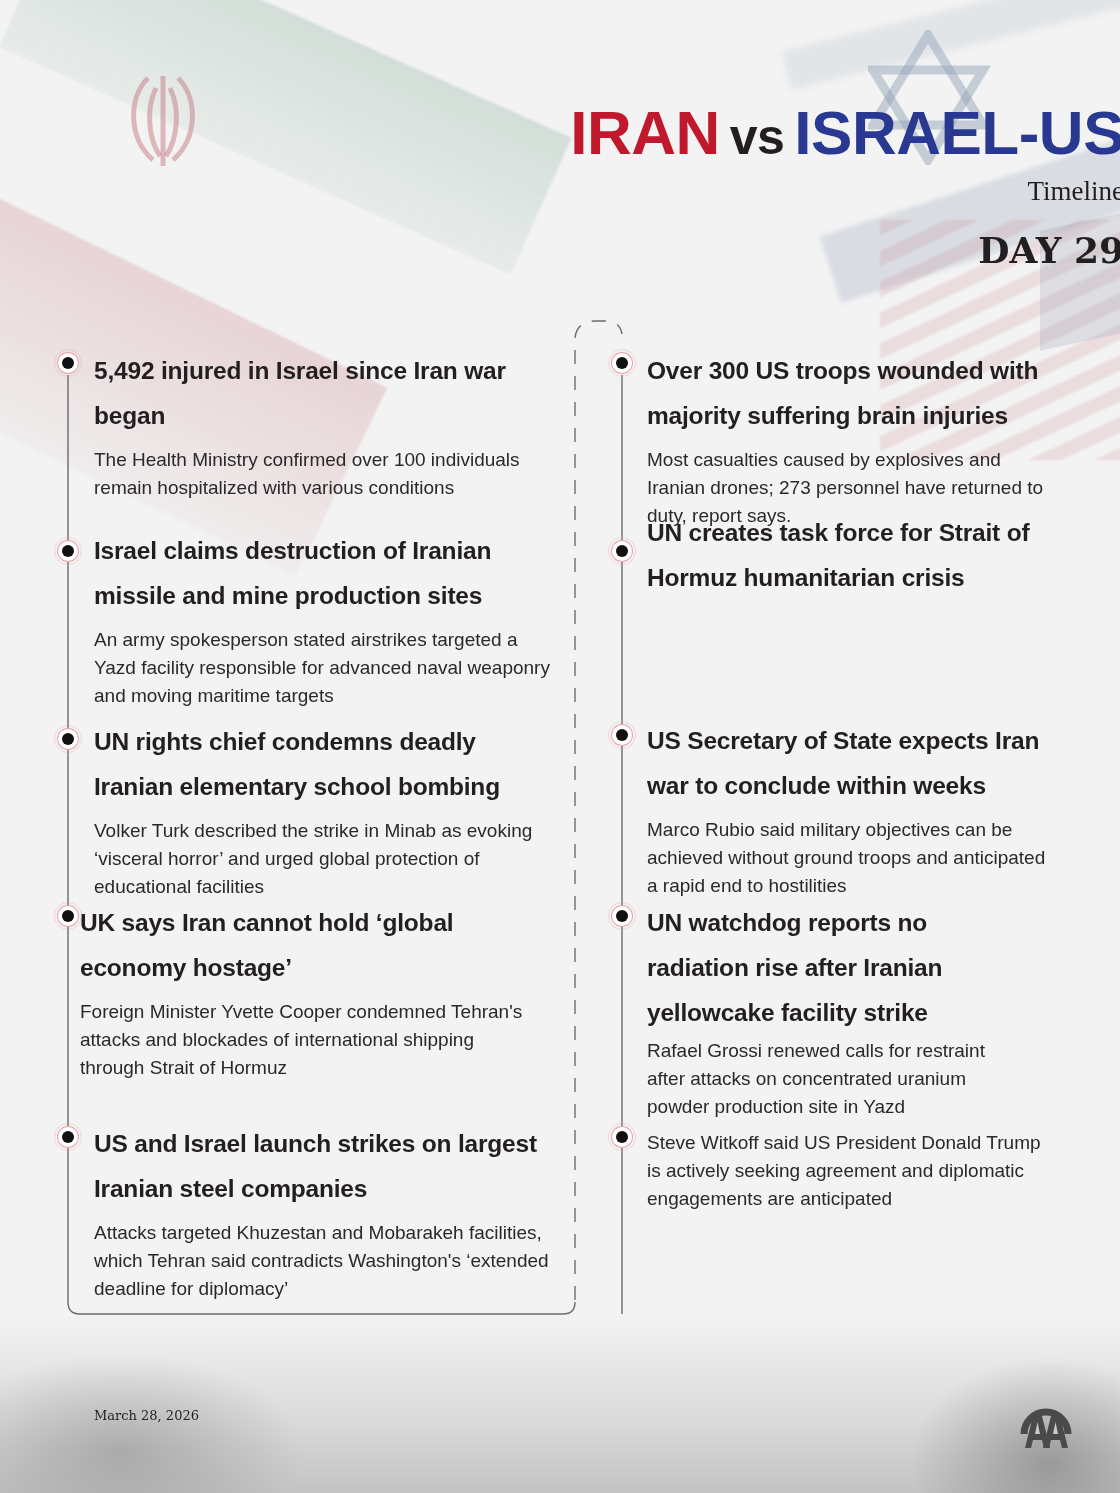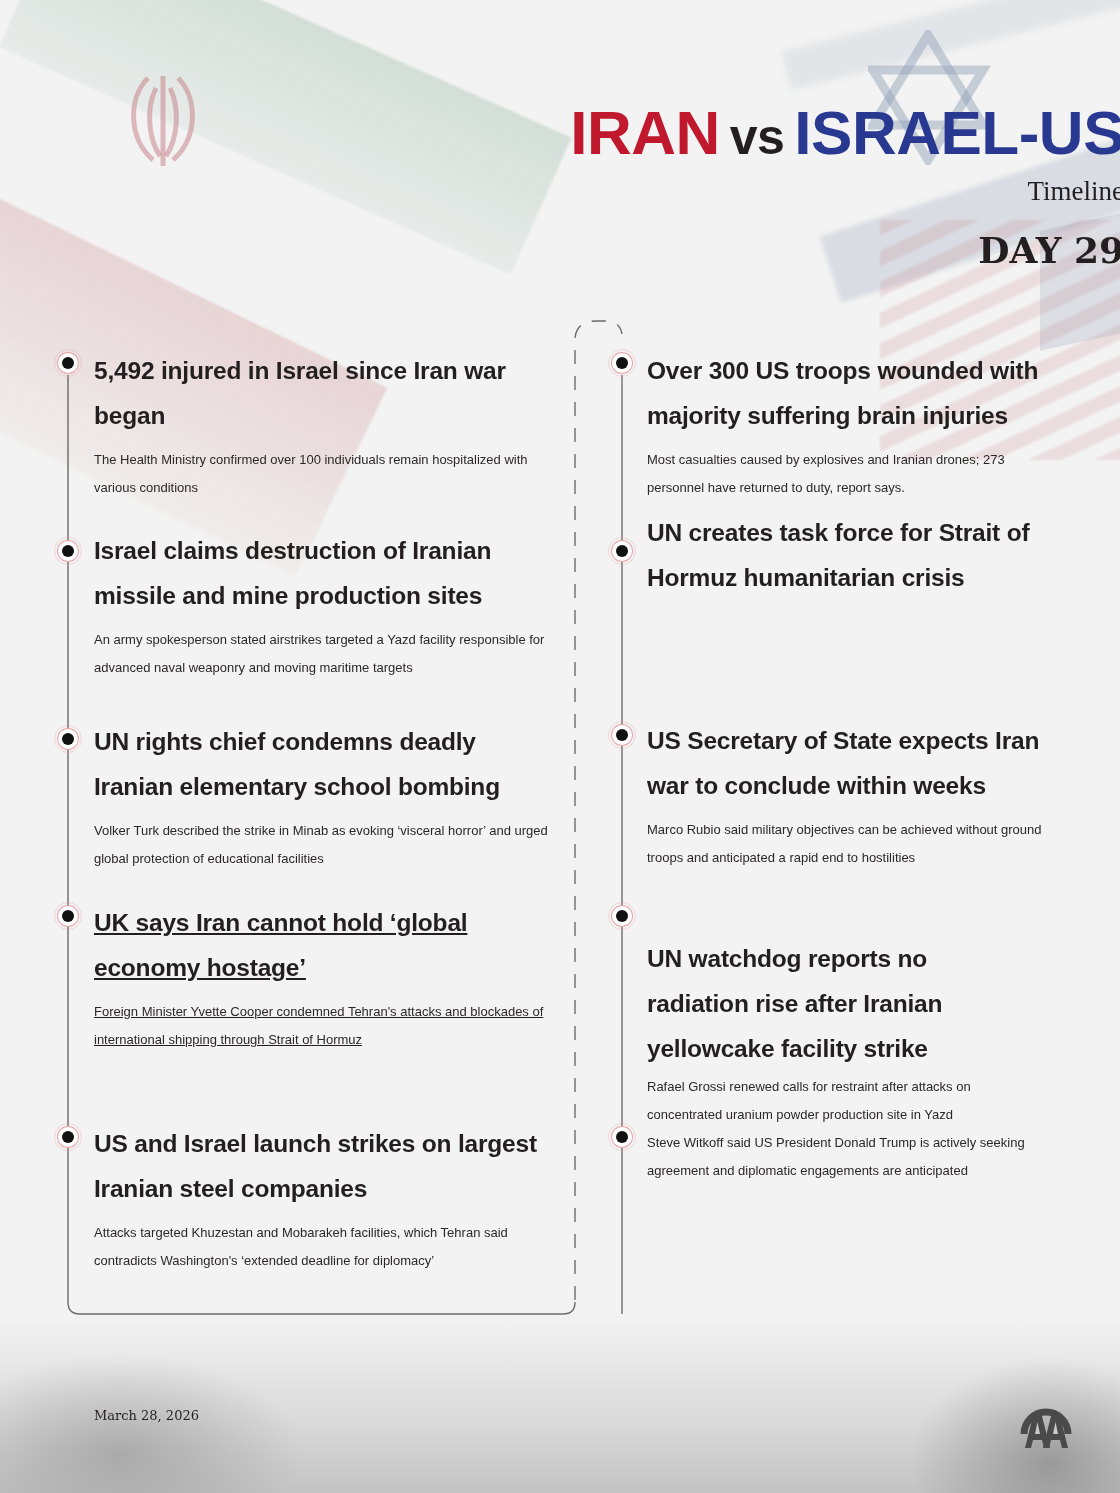--- a/index.html
+++ b/index.html
@@ -54,21 +54,21 @@
   .subtitle { font-family: Liberation Serif, serif; font-size: 27px; margin-top: 2px; color: #231f20; }
   .day { font-family: "DejaVu Serif", "Liberation Serif", serif; font-weight: 700; font-size: 36px; margin-top: 22px; color: #231f20; }
 
   .timeline-svg { position: absolute; left: 0; top: 0; z-index: 1; }
 
   .entry { position: absolute; z-index: 2; }
   .entry .headline {
     font-weight: 700; font-size: 24.5px; line-height: 45px; letter-spacing: -0.2px; color: #231f20;
   }
   .entry .desc {
-    font-size: 13px; line-height: 28px; color: #2b2829; margin-top: 8px;
+    font-size: 19px; line-height: 28px; color: #2b2829; margin-top: 8px;
   }
   .bullet {
     position: absolute; width: 22px; height: 22px; border-radius: 50%;
     border: 1px solid rgba(225,130,135,0.7); background: #fff; z-index: 3;
     box-sizing: border-box;
   }
   .bullet::after {
     content: ""; position: absolute; left: 4px; top: 4px; width: 12px; height: 12px;
     border-radius: 50%; background: #111;
   }
@@ -140,21 +140,21 @@
   <div class="desc">An army spokesperson stated airstrikes targeted a Yazd facility responsible for advanced naval weaponry and moving maritime targets</div>
 </div>
 
 <div class="bullet" style="left:57px;top:728px;"></div>
 <div class="entry" style="left:94px;top:719px;width:460px;">
   <div class="headline">UN rights chief condemns deadly Iranian elementary school bombing</div>
   <div class="desc">Volker Turk described the strike in Minab as evoking ‘visceral horror’ and urged global protection of educational facilities</div>
 </div>
 
 <div class="bullet" style="left:57px;top:905px;"></div>
-<div class="entry" style="left:94px;top:900px;width:460px;text-decoration:underline;">
+<div class="entry" style="left:80px;top:900px;width:460px;">
   <div class="headline">UK says Iran cannot hold ‘global economy hostage’</div>
   <div class="desc">Foreign Minister Yvette Cooper condemned Tehran's attacks and blockades of international shipping through Strait of Hormuz</div>
 </div>
 
 <div class="bullet" style="left:57px;top:1126px;"></div>
 <div class="entry" style="left:94px;top:1121px;width:460px;">
   <div class="headline">US and Israel launch strikes on largest Iranian steel companies</div>
   <div class="desc">Attacks targeted Khuzestan and Mobarakeh facilities, which Tehran said contradicts Washington's ‘extended deadline for diplomacy’</div>
 </div>
 
@@ -169,21 +169,21 @@
   <div class="headline">UN creates task force for Strait of Hormuz humanitarian crisis</div>
 </div>
 
 <div class="bullet" style="left:611px;top:724px;"></div>
 <div class="entry" style="left:647px;top:718px;width:410px;">
   <div class="headline">US Secretary of State expects Iran war to conclude within weeks</div>
   <div class="desc">Marco Rubio said military objectives can be achieved without ground troops and anticipated a rapid end to hostilities</div>
 </div>
 
 <div class="bullet" style="left:611px;top:905px;"></div>
-<div class="entry" style="left:647px;top:936px;width:380px;">
+<div class="entry" style="left:647px;top:900px;width:380px;">
   <div class="headline">UN watchdog reports no radiation rise after Iranian yellowcake facility strike</div>
   <div class="desc" style="margin-top:2px;">Rafael Grossi renewed calls for restraint after attacks on concentrated uranium powder production site in Yazd</div>
 </div>
 
 <div class="bullet" style="left:611px;top:1126px;"></div>
 <div class="entry" style="left:647px;top:1121px;width:410px;">
   <div class="desc">Steve Witkoff said US President Donald Trump is actively seeking agreement and diplomatic engagements are anticipated</div>
 </div>
 
 <div class="footer-date">March 28, 2026</div>

